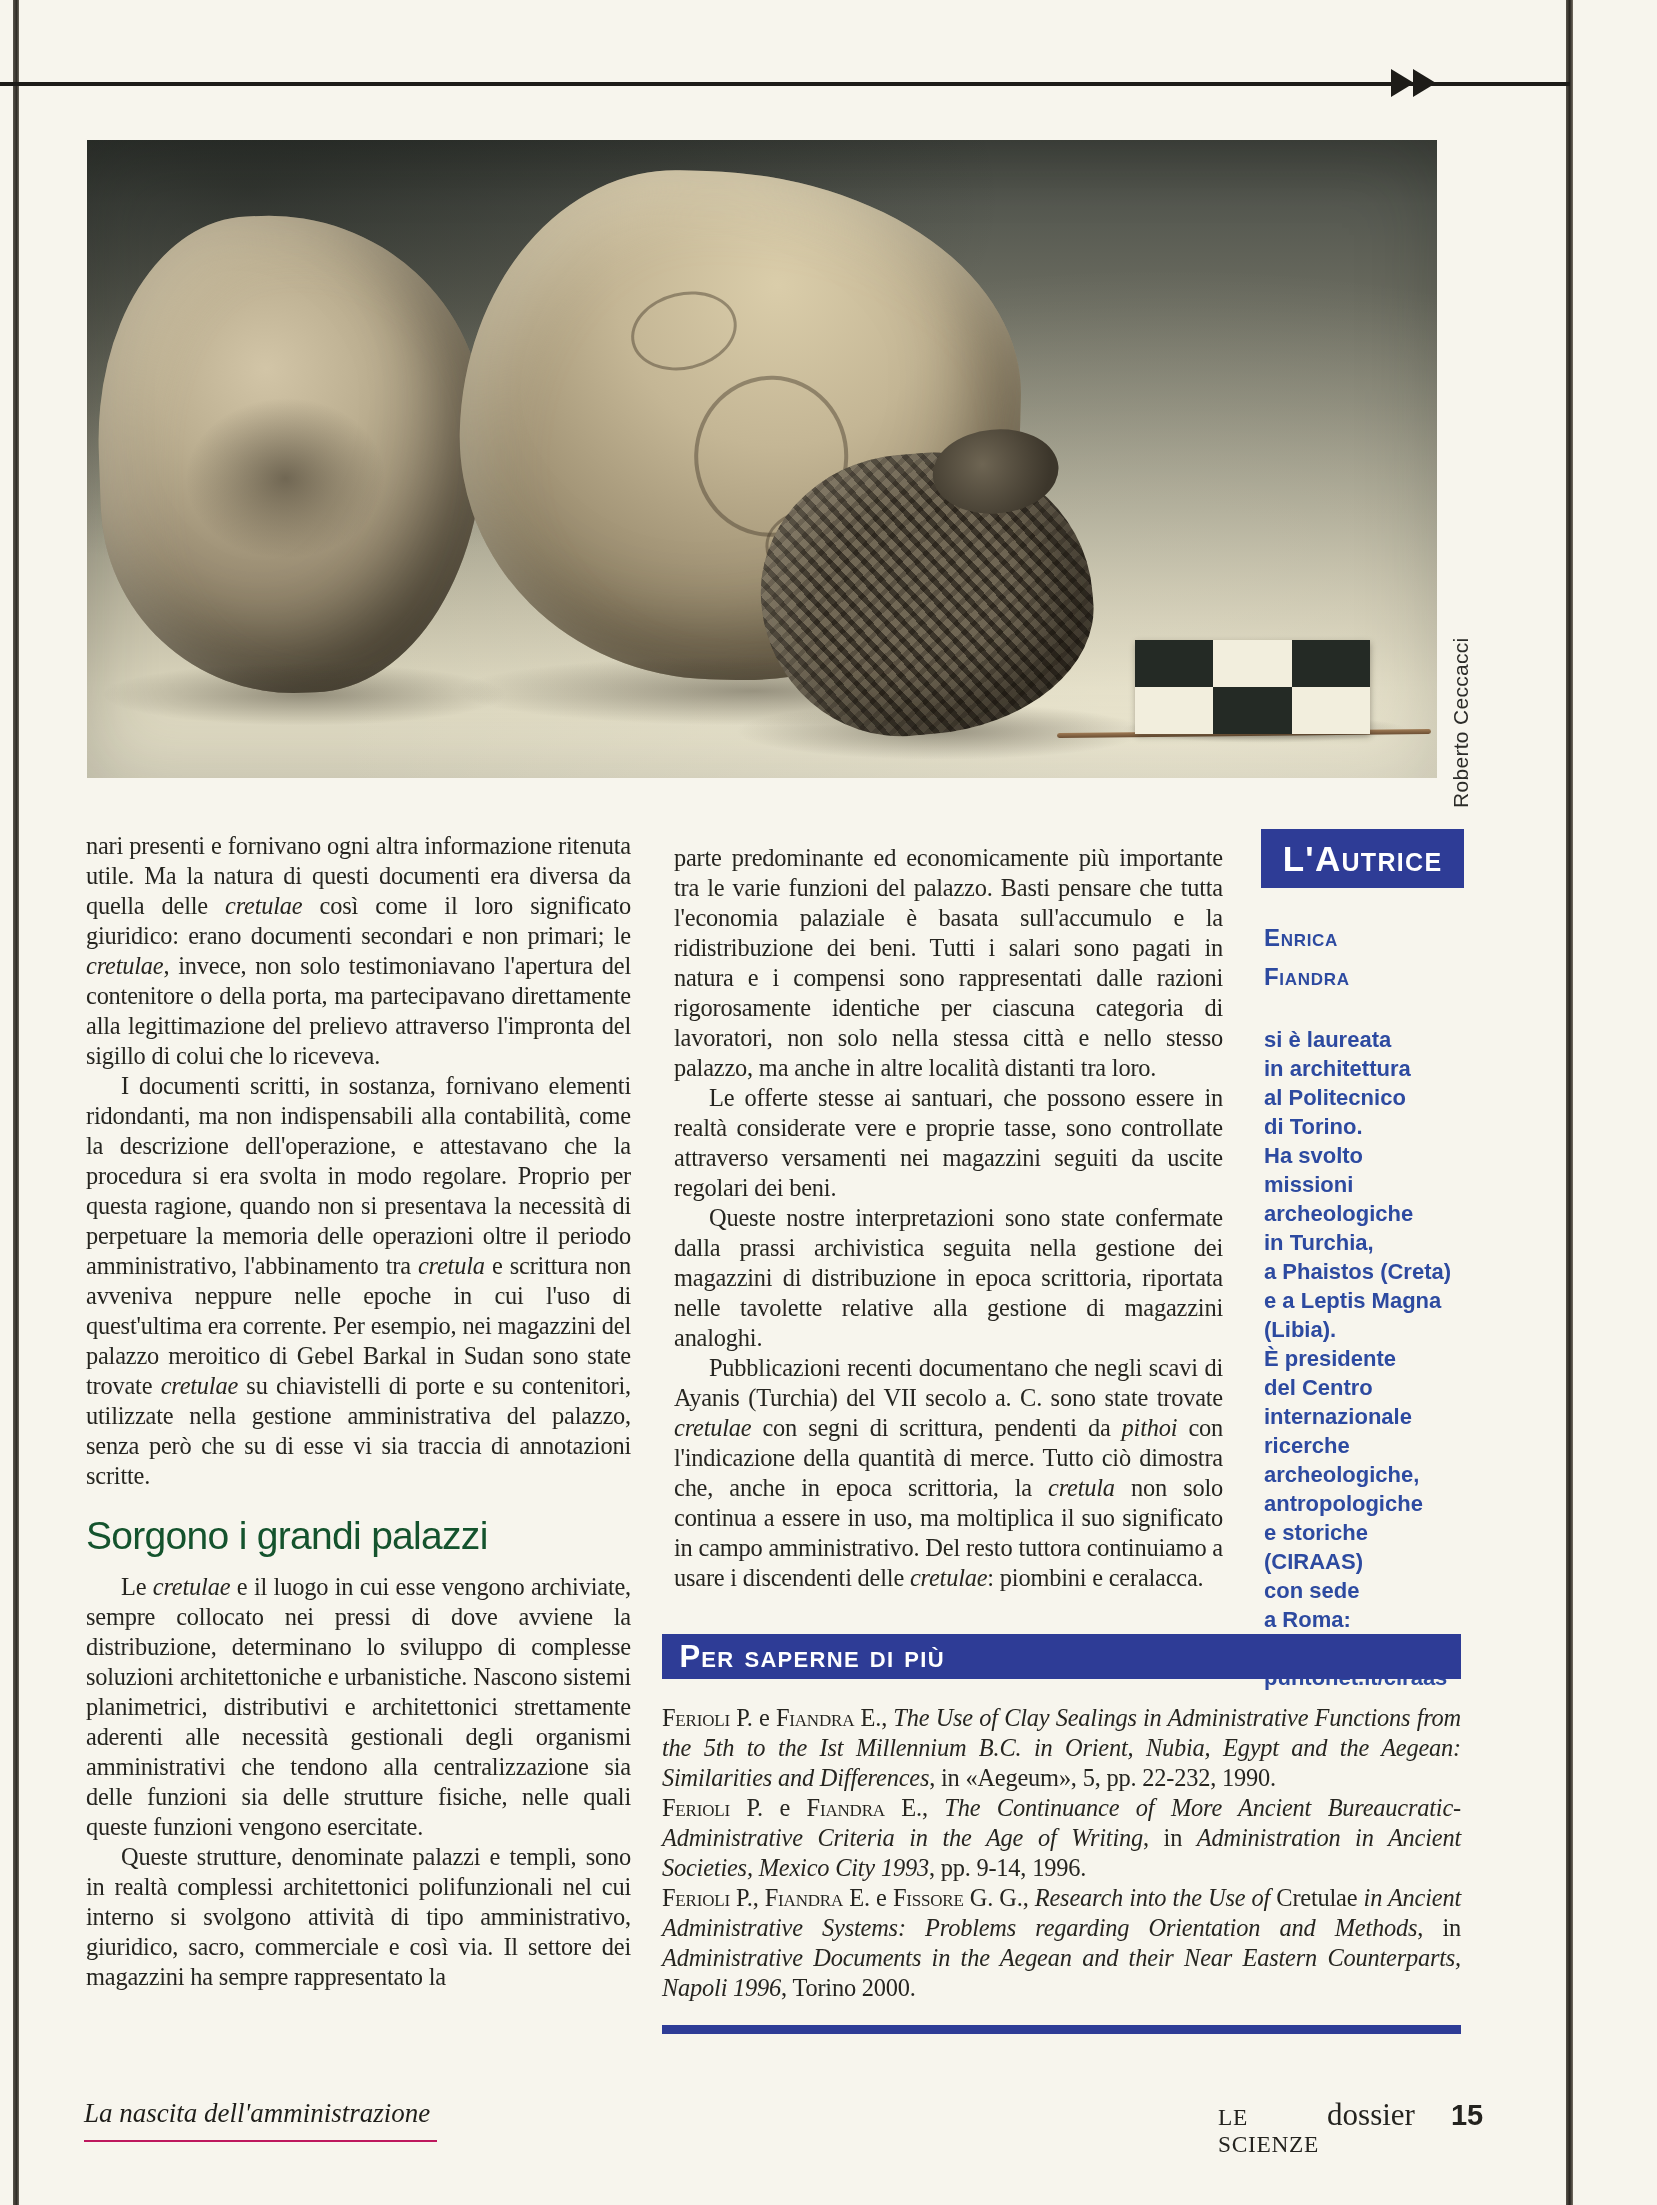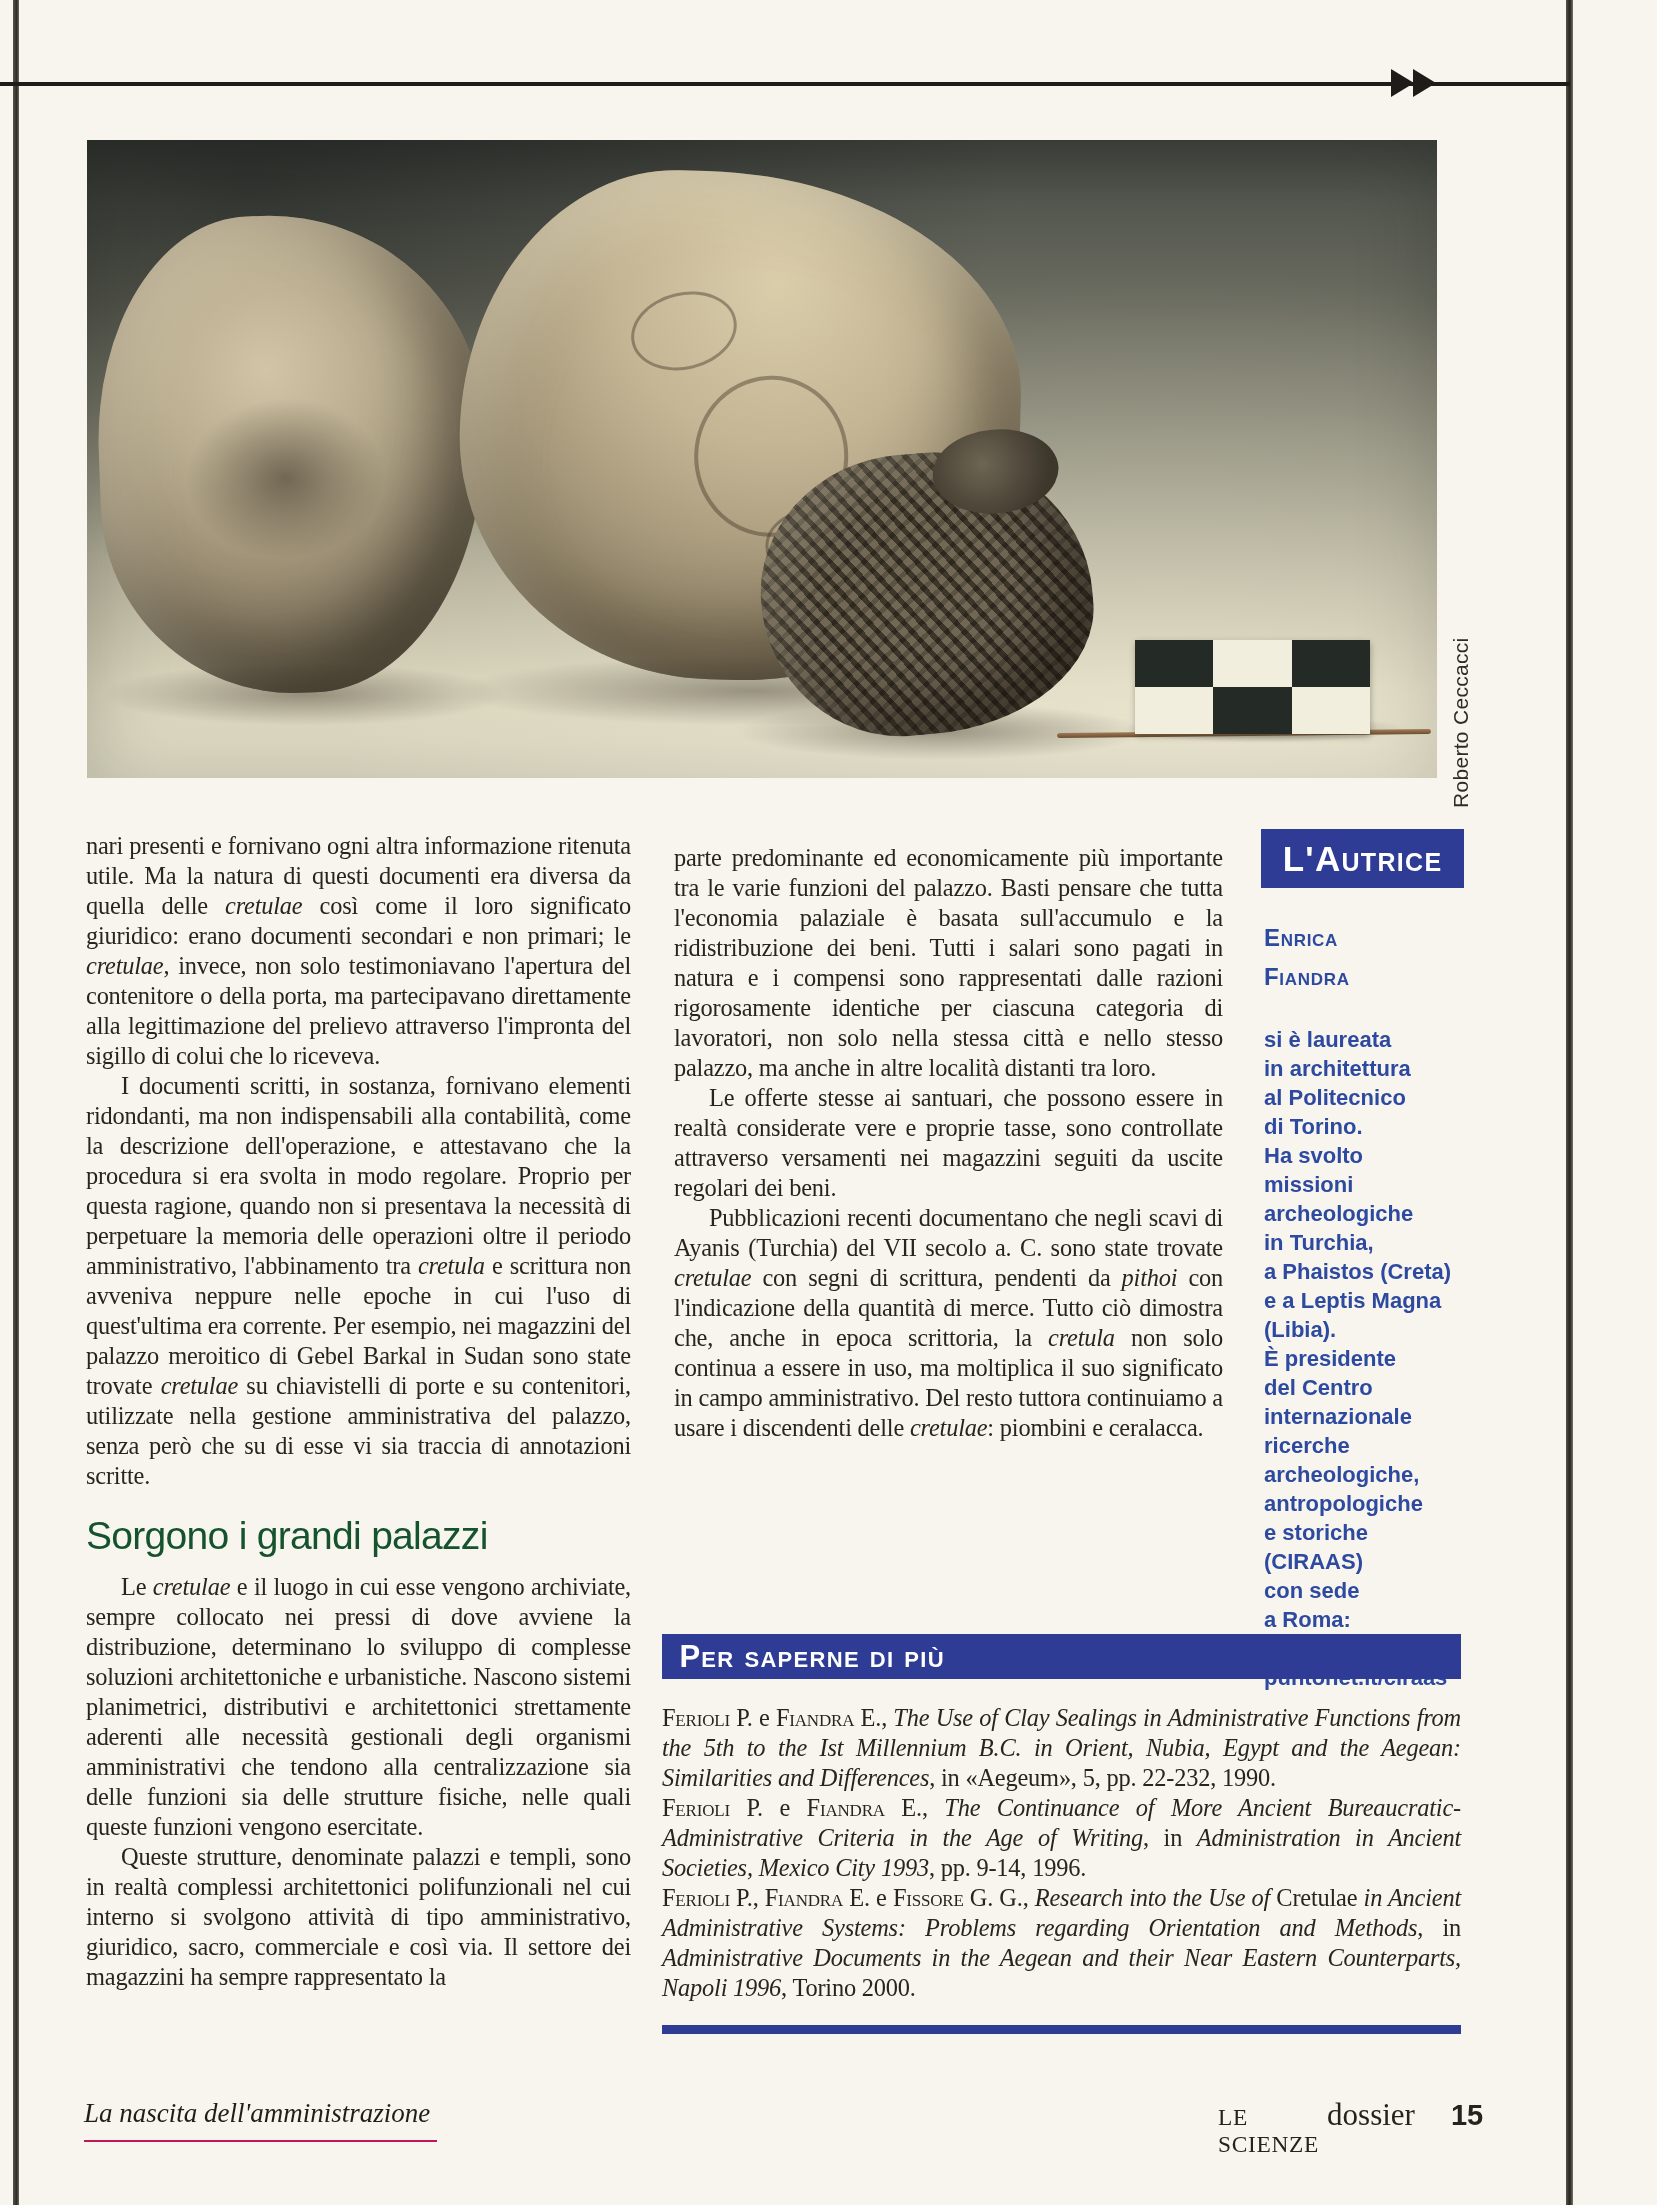--- a/index.html
+++ b/index.html
@@ -158,20 +158,21 @@
     <p class="no-indent"><span class="seg-t">nari presenti e fornivano ogni altra informazione ritenuta utile. Ma la natura di questi documenti era diversa da quella delle </span><span class="seg-i">cretulae</span><span class="seg-t"> così come il loro significato giuridico: erano documenti secondari e non primari; le </span><span class="seg-i">cretulae</span><span class="seg-t">, invece, non solo testimoniavano l'apertura del contenitore o della porta, ma partecipavano direttamente alla legittimazione del prelievo attraverso l'impronta del sigillo di colui che lo riceveva.</span></p>
     <p><span class="seg-t">I documenti scritti, in sostanza, fornivano elementi ridondanti, ma non indispensabili alla contabilità, come la descrizione dell'operazione, e attestavano che la procedura si era svolta in modo regolare. Proprio per questa ragione, quando non si presentava la necessità di perpetuare la memoria delle operazioni oltre il periodo amministrativo, l'abbinamento tra </span><span class="seg-i">cretula</span><span class="seg-t"> e scrittura non avveniva neppure nelle epoche in cui l'uso di quest'ultima era corrente. Per esempio, nei magazzini del palazzo meroitico di Gebel Barkal in Sudan sono state trovate </span><span class="seg-i">cretulae</span><span class="seg-t"> su chiavistelli di porte e su contenitori, utilizzate nella gestione amministrativa del palazzo, senza però che su di esse vi sia traccia di annotazioni scritte.</span></p>
     <h2>Sorgono i grandi palazzi</h2>
     <p><span class="seg-t">Le </span><span class="seg-i">cretulae</span><span class="seg-t"> e il luogo in cui esse vengono archiviate, sempre collocato nei pressi di dove avviene la distribuzione, determinano lo sviluppo di complesse soluzioni architettoniche e urbanistiche. Nascono sistemi planimetrici, distributivi e architettonici strettamente aderenti alle necessità gestionali degli organismi amministrativi che tendono alla centralizzazione sia delle funzioni sia delle strutture fisiche, nelle quali queste funzioni vengono esercitate.</span></p>
     <p><span class="seg-t">Queste strutture, denominate palazzi e templi, sono in realtà complessi architettonici polifunzionali nel cui interno si svolgono attività di tipo amministrativo, giuridico, sacro, commerciale e così via. Il settore dei magazzini ha sempre rappresentato la</span></p>
   </div>
 
   <div class="abs col col2">
     <p class="no-indent"><span class="seg-t">parte predominante ed economicamente più importante tra le varie funzioni del palazzo. Basti pensare che tutta l'economia palaziale è basata sull'accumulo e la ridistribuzione dei beni. Tutti i salari sono pagati in natura e i compensi sono rappresentati dalle razioni rigorosamente identiche per ciascuna categoria di lavoratori, non solo nella stessa città e nello stesso palazzo, ma anche in altre località distanti tra loro.</span></p>
     <p><span class="seg-t">Le offerte stesse ai santuari, che possono essere in realtà considerate vere e proprie tasse, sono controllate attraverso versamenti nei magazzini seguiti da uscite regolari dei beni.</span></p>
+    <p><span class="seg-t">Queste nostre interpretazioni sono state confermate dalla prassi archivistica seguita nella gestione dei magazzini di distribuzione in epoca scrittoria, riportata nelle tavolette relative alla gestione di magazzini analoghi.</span></p>
     <p><span class="seg-t">Pubblicazioni recenti documentano che negli scavi di Ayanis (Turchia) del VII secolo a. C. sono state trovate </span><span class="seg-i">cretulae</span><span class="seg-t"> con segni di scrittura, pendenti da </span><span class="seg-i">pithoi</span><span class="seg-t"> con l'indicazione della quantità di merce. Tutto ciò dimostra che, anche in epoca scrittoria, la </span><span class="seg-i">cretula</span><span class="seg-t"> non solo continua a essere in uso, ma moltiplica il suo significato in campo amministrativo. Del resto tuttora continuiamo a usare i discendenti delle </span><span class="seg-i">cretulae</span><span class="seg-t">: piombini e ceralacca.</span></p>
   </div>
 
   <div class="abs author-box">
     <span>L'Autrice</span>
   </div>
   <div class="abs author-text">
     <div class="author-name">Enrica
 Fiandra</div>
     <div class="author-bio">si è laureata

